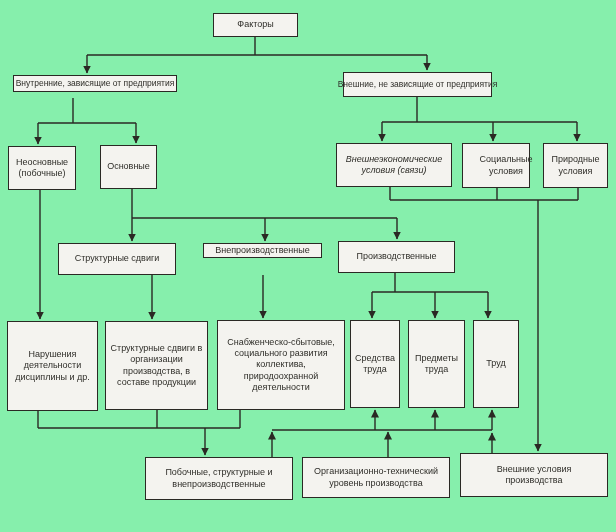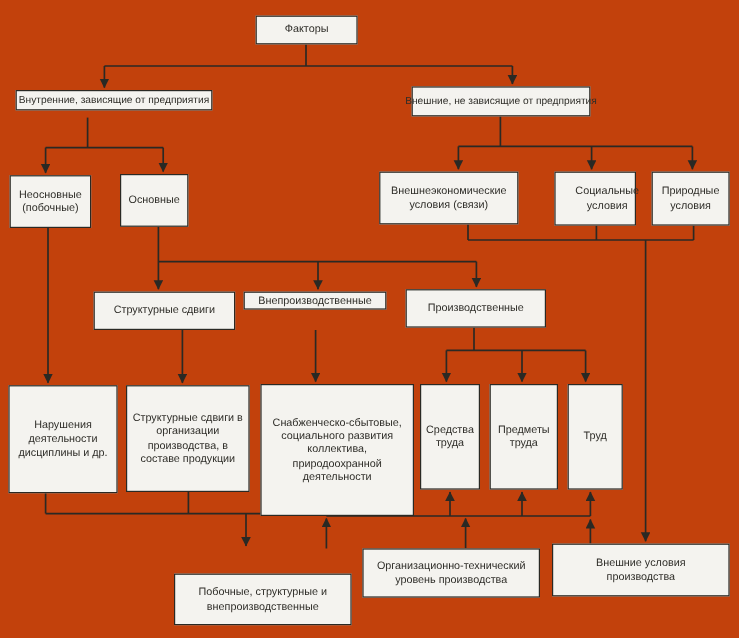--- a/index.html
+++ b/index.html
@@ -3,21 +3,21 @@
 <meta charset="utf-8">
 <style>
   html,body{margin:0;padding:0;}
   body{
     font-family:"Liberation Sans","DejaVu Sans",sans-serif;
     background:#e8e7e3;
   }
   #canvas{
     position:relative;
     width:616px;height:532px;
-    background:#c2410c;
+    background:#86efac;
     overflow:hidden;
   }
   .node{
     position:absolute;
     box-sizing:border-box;
     border:1.5px solid #2a2924;
     background:#f4f3ef;
     display:flex;
     align-items:center;
     justify-content:center;
@@ -124,43 +124,43 @@
   <div class="node" style="left:213px;top:13px;width:85px;height:24px;">Факторы</div>
 
   <div class="node wide" style="left:13px;top:75px;width:164px;height:17px;">Внутренние, зависящие от предприятия</div>
 
   <div class="node wide" style="left:343px;top:72px;width:149px;height:25px;">Внешние, не зависящие от предприятия</div>
 
   <div class="node" style="left:8px;top:146px;width:68px;height:44px;">Неосновные (побочные)</div>
 
   <div class="node" style="left:100px;top:145px;width:57px;height:44px;">Основные</div>
 
-  <div class="node" style="left:316px;top:143px;width:116px;height:44px;">Внешнеэкономические условия (связи)</div>
+  <div class="node" style="left:336px;top:143px;width:116px;height:44px;font-style:italic;">Внешнеэкономические условия (связи)</div>
 
   <div class="node" style="left:462px;top:143px;width:68px;height:45px;padding-left:24px;">Социальные условия</div>
 
   <div class="node" style="left:543px;top:143px;width:65px;height:45px;">Природные условия</div>
 
-  <div class="node" style="left:78px;top:243px;width:118px;height:32px;">Структурные сдвиги</div>
+  <div class="node" style="left:58px;top:243px;width:118px;height:32px;">Структурные сдвиги</div>
 
   <div class="node" style="left:203px;top:243px;width:119px;height:15px;">Внепроизводственные</div>
 
   <div class="node" style="left:338px;top:241px;width:117px;height:32px;">Производственные</div>
 
   <div class="node" style="left:7px;top:321px;width:91px;height:90px;">Нарушения деятельности дисциплины и др.</div>
 
   <div class="node" style="left:105px;top:321px;width:103px;height:89px;">Структурные сдвиги в организации производства, в составе продукции</div>
 
-  <div class="node" style="left:217px;top:320px;width:128px;height:110px;">Снабженческо-сбытовые, социального развития коллектива, природоохранной деятельности</div>
+  <div class="node" style="left:217px;top:320px;width:128px;height:90px;">Снабженческо-сбытовые, социального развития коллектива, природоохранной деятельности</div>
 
   <div class="node" style="left:350px;top:320px;width:50px;height:88px;">Средства труда</div>
 
   <div class="node" style="left:408px;top:320px;width:57px;height:88px;">Предметы труда</div>
 
   <div class="node" style="left:473px;top:320px;width:46px;height:88px;">Труд</div>
 
-  <div class="node" style="left:145px;top:457px;width:148px;height:43px;margin-top:21px;">Побочные, структурные и внепроизводственные</div>
+  <div class="node" style="left:145px;top:457px;width:148px;height:43px;">Побочные, структурные и внепроизводственные</div>
 
   <div class="node" style="left:302px;top:457px;width:148px;height:41px;">Организационно-технический уровень производства</div>
 
   <div class="node pad" style="left:460px;top:453px;width:148px;height:44px;">Внешние условия производства</div>
 
 </div>
 
 </body></html>

